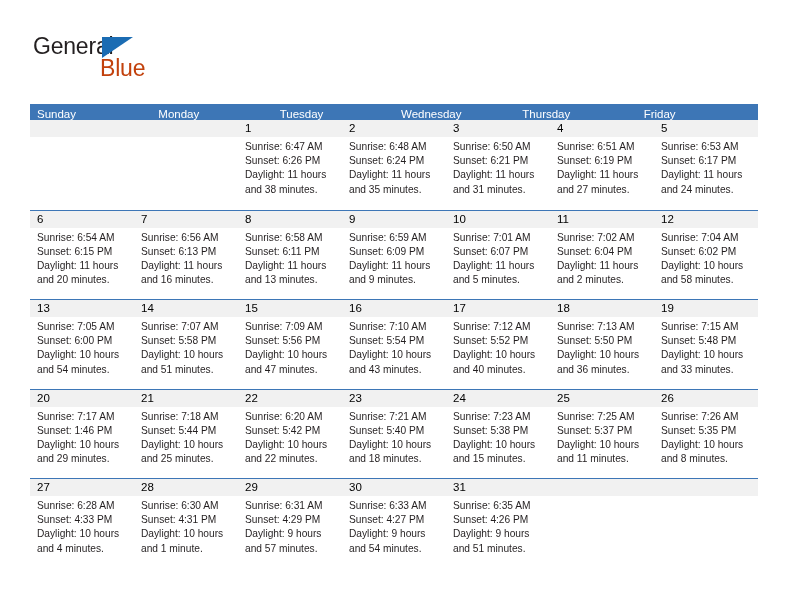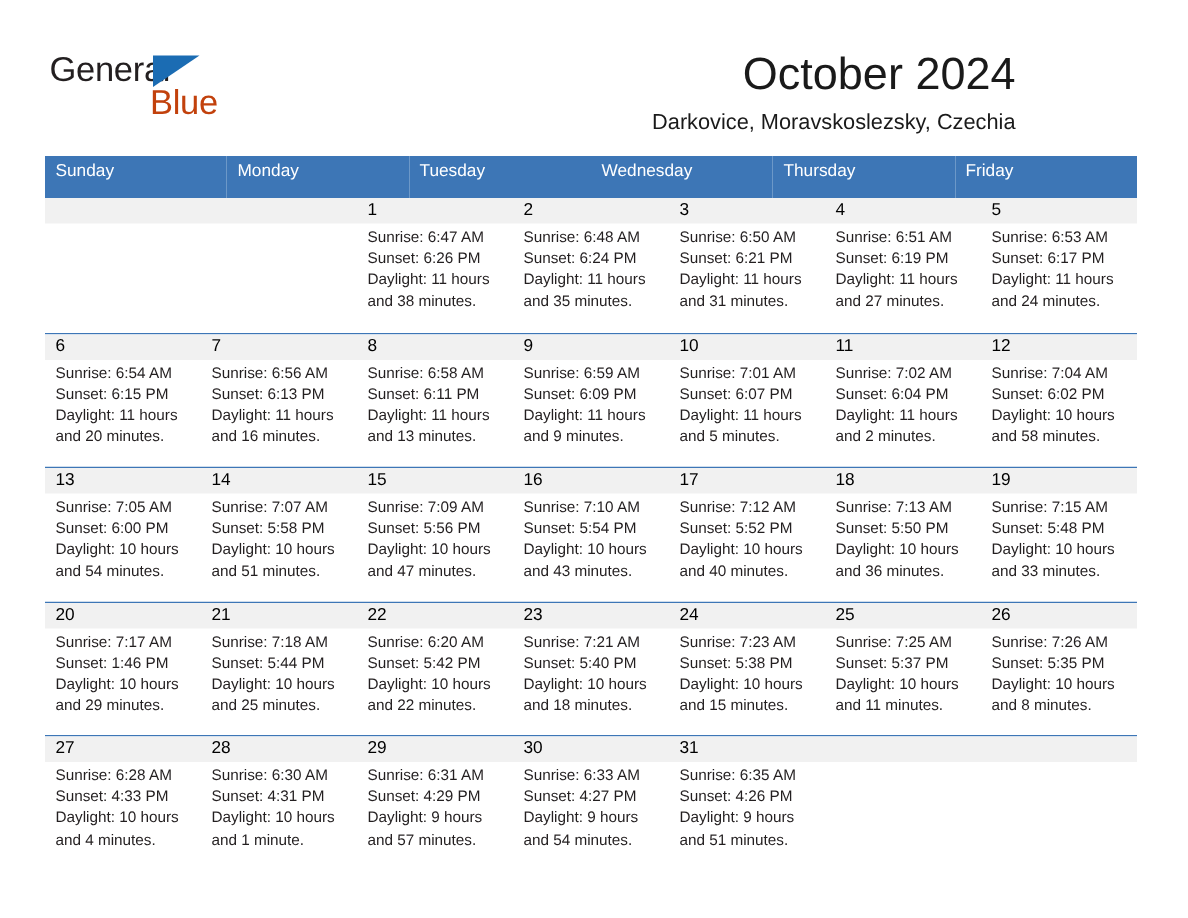--- a/index.html
+++ b/index.html
@@ -74,21 +74,21 @@
     left: 30px; top: 104px;
     width: 728px;
   }
   .weekday-row { display: flex; width: 100%; }
   .weekday {
     flex: 1 1 0;
     background: #3d76b6;
     color: #ffffff;
     font-size: 11.5px;
     line-height: 20px;
-    height: 28px;
+    height: 16px;
     padding-left: 7px;
     white-space: nowrap;
     overflow: hidden;
   }
 
   .week-row {
     display: flex;
     width: 100%;
     height: 89.5px;
     border-top: 1.5px solid #3d76b6;
@@ -125,24 +125,20 @@
 <div class="page">
 
   <div class="masthead">
 
     <div class="logo">
       <span class="logo-general">General</span>
       <span class="logo-triangle"></span>
       <span class="logo-blue">Blue</span>
     </div>
 
-    <div class="title-block">
-      <div class="cal-title">October 2024</div>
-      <div class="cal-subtitle">Darkovice, Moravskoslezsky, Czechia</div>
-    </div>
 
   </div>
 
   <div class="calendar">
     <div class="weekday-row" id="weekday-row">
         <div class="weekday">Sunday</div>
         <div class="weekday">Monday</div>
         <div class="weekday">Tuesday</div>
         <div class="weekday">Wednesday</div>
         <div class="weekday">Thursday</div>

